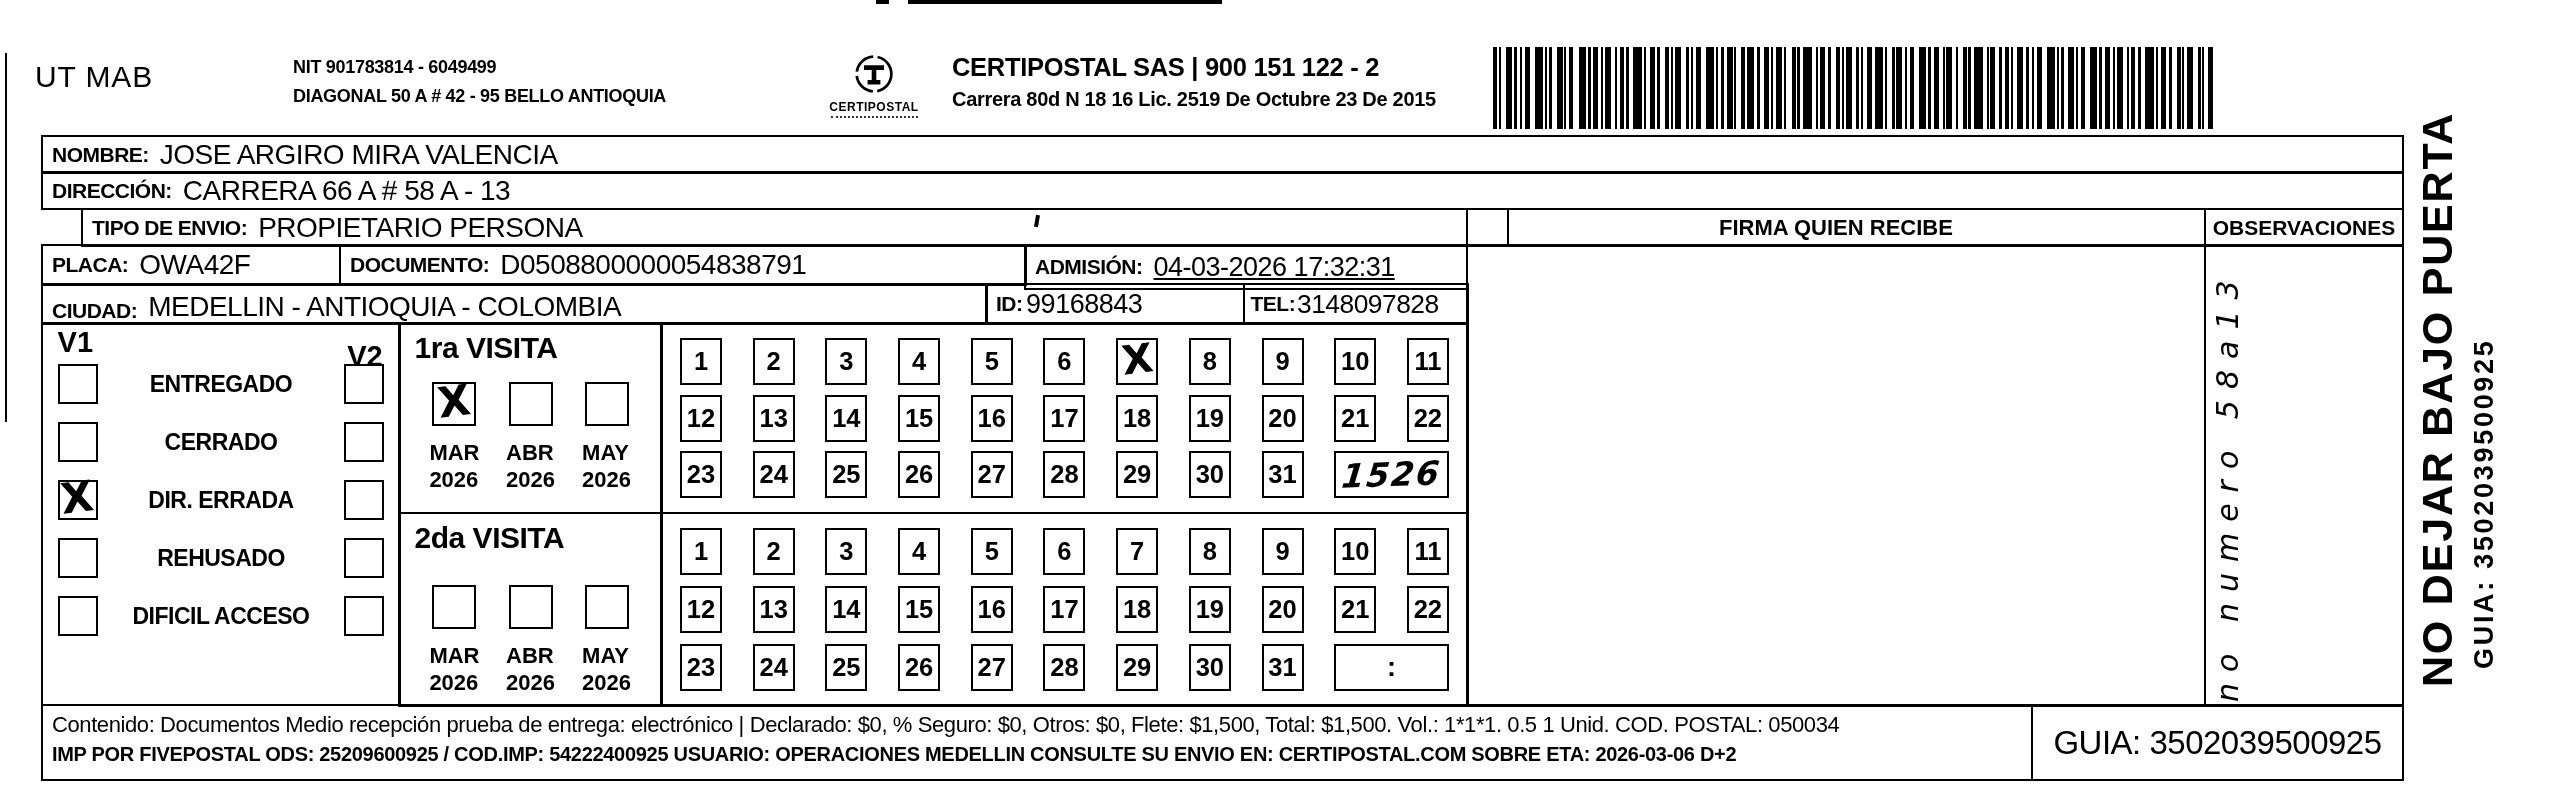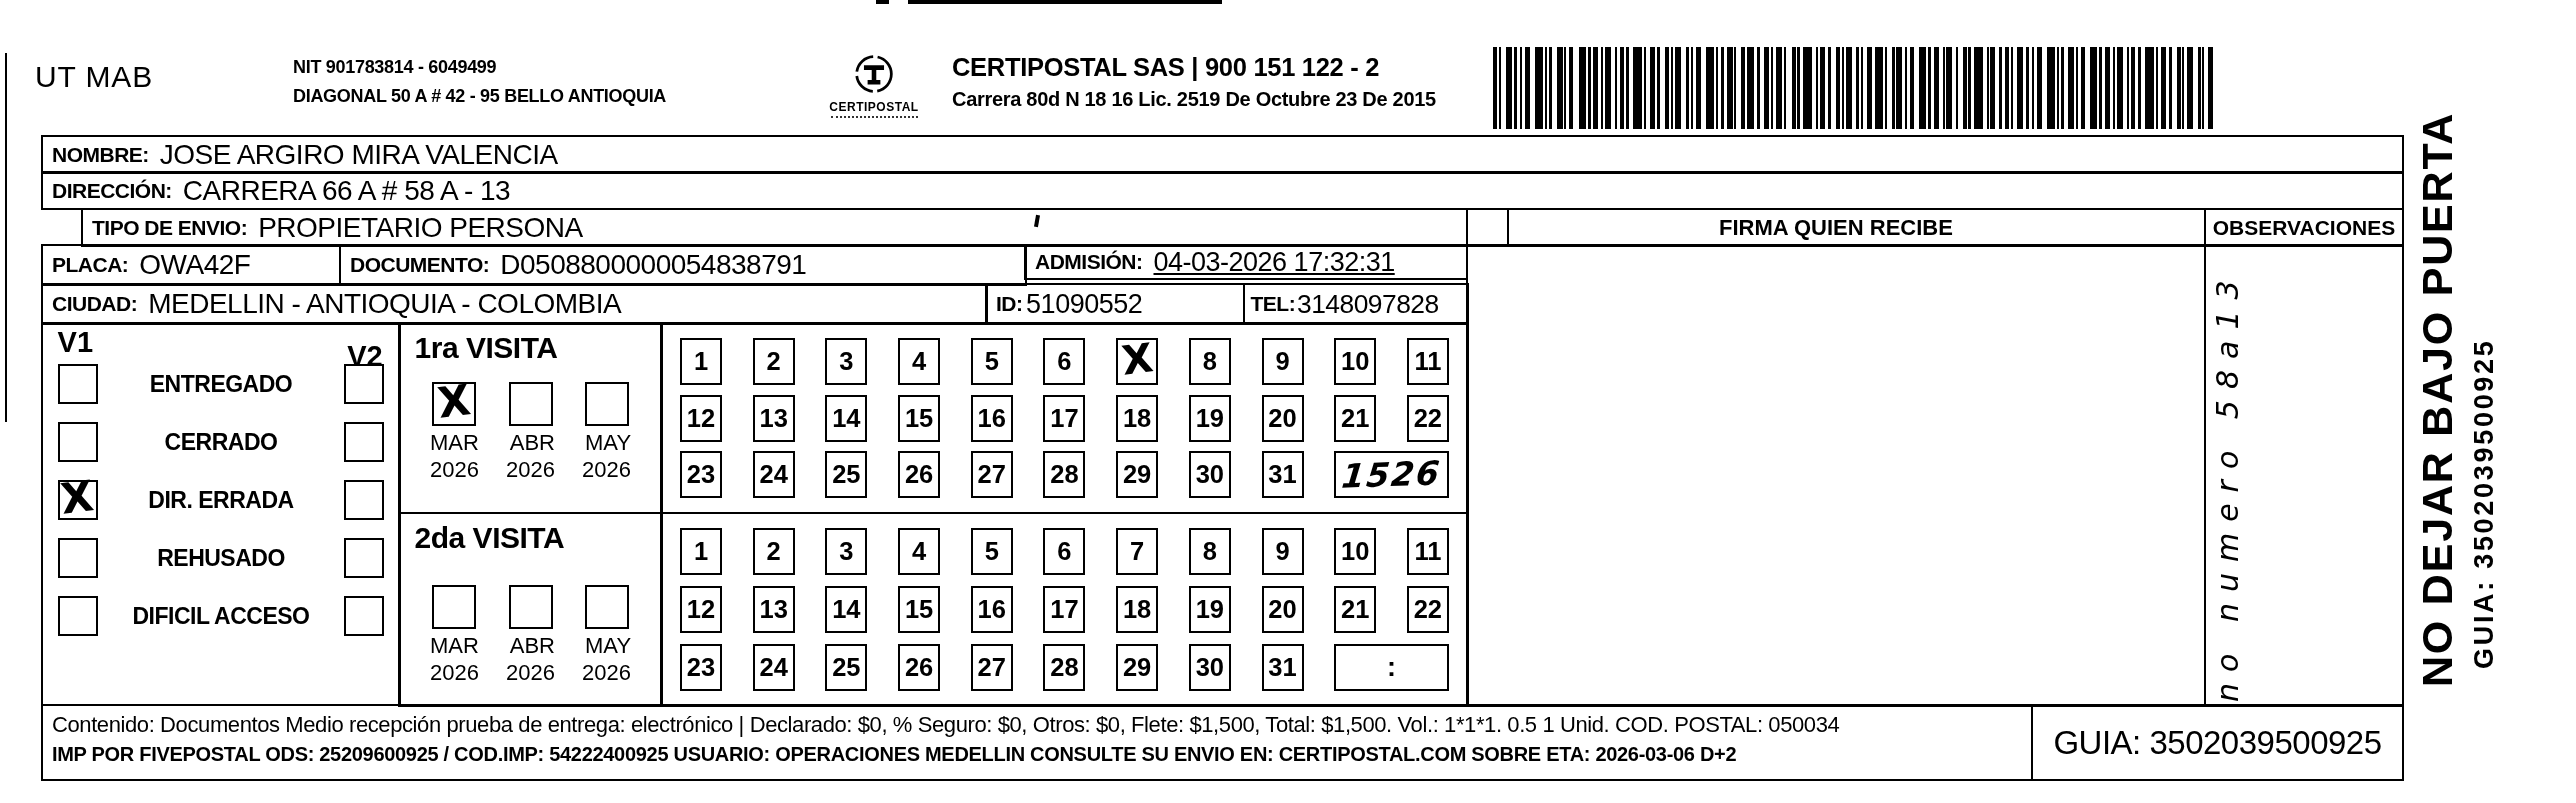--- a/index.html
+++ b/index.html
@@ -30,21 +30,21 @@
   .status-label{flex:1; text-align:center; font-size:23px; font-weight:700; letter-spacing:-0.5px;}
   .cb{width:40px; height:40px; border:2.7px solid #000; box-sizing:border-box;
       display:flex; align-items:center; justify-content:center; flex:none; background:#fff;}
   .hand-x{font-family:"DejaVu Sans",sans-serif; font-size:42px; font-weight:700; line-height:1;
       transform:rotate(-7deg); margin-top:-3.6px;}
   
   .visita-title{position:absolute; top:7.3px; left:14.6px; font-size:30px; font-weight:700; letter-spacing:-0.5px;}
   .months{position:absolute; top:58px; left:0; right:0; display:flex; justify-content:space-between; padding:0 16.4px;}
   .month-item{display:flex; flex-direction:column; align-items:center; width:78px;}
   .month-cb{width:44px; height:44px;}
-  .month-label{font-size:22px; font-weight:400; line-height:27px; margin-top:3px; text-align:right;}
+  .month-label{font-size:22px; font-weight:700; line-height:27px; margin-top:13px; text-align:left;}
   
   .day-rows{position:absolute; left:0; right:0; top:0; bottom:0; display:flex; flex-direction:column;
       justify-content:space-evenly; padding:3.6px 18px; box-sizing:border-box;}
   .day-row{display:grid; grid-template-columns:repeat(11,42px); justify-content:space-between;}
   .day-box{width:42px; height:47px; border:2.7px solid #000; box-sizing:border-box;
       display:flex; align-items:center; justify-content:center; font-size:25.5px; font-weight:700; background:#fff;}
   .time-box{grid-column:10/12; width:auto; font-weight:700;}
   .hand-time{font-family:"DejaVu Sans",sans-serif; font-style:italic; font-weight:600; font-size:33px;
       transform:rotate(-2deg) skewX(-8deg); letter-spacing:1.8px;}
   .colon{font-size:27px; font-weight:700;}
@@ -211,31 +211,31 @@
   <div class="cell hdr-small" style="left:2204px; top:208px; width:200px; height:39px; font-size:21px;">OBSERVACIONES</div>
 
   <div class="cell rowflex" style="left:41px; top:244px; width:300px; height:42px;">
     <span class="field-label">PLACA:</span>
     <span class="field-value">OWA42F</span>
   </div>
   <div class="cell rowflex" style="left:339px; top:244px; width:688px; height:42px;">
     <span class="field-label">DOCUMENTO:</span>
     <span class="field-value">D0508800000054838791</span>
   </div>
-  <div class="cell rowflex" style="left:1024px; top:244px; width:444px; height:36px;">
+  <div class="cell rowflex" style="left:1024px; top:244px; width:444px; height:46px;">
     <span class="field-label">ADMISIÓN:</span>
     <span class="field-value" style="font-size:27px;text-decoration:underline;">04-03-2026 17:32:31</span>
   </div>
-  <div class="cell rowflex" style="left:41px; top:283px; width:947px; height:42px;">
+  <div class="cell rowflex" style="left:41px; top:283px; width:947px; height:42px;align-items:flex-end;">
     <span class="field-label">CIUDAD:</span>
     <span class="field-value">MEDELLIN - ANTIOQUIA - COLOMBIA</span>
   </div>
   <div class="cell rowflex" style="left:985px; top:283px; width:260px; height:42px; gap:3.6px;">
     <span class="field-label">ID:</span>
-    <span class="field-value" style="font-size:27px;">51090552</span>
+    <span class="field-value" style="font-size:27px;">99168843</span>
   </div>
   <div class="cell rowflex" style="left:1243px; top:283px; width:226px; height:42px; gap:1.8px; padding-left:5.5px;">
     <span class="field-label">TEL:</span>
     <span class="field-value" style="font-size:26.4px;">3148097828</span>
   </div>
 
   <div class="cell" style="left:41px; top:322px; width:360px; height:384px;">
     <div class="abs vhead" style="left:14.6px; top:1.8px;">V1</div>
     <div class="abs vhead" style="right:16.4px; top:16px;margin-left:16px;">V2</div>
     <div class="abs" style="left:0; right:0; top:31px;">

